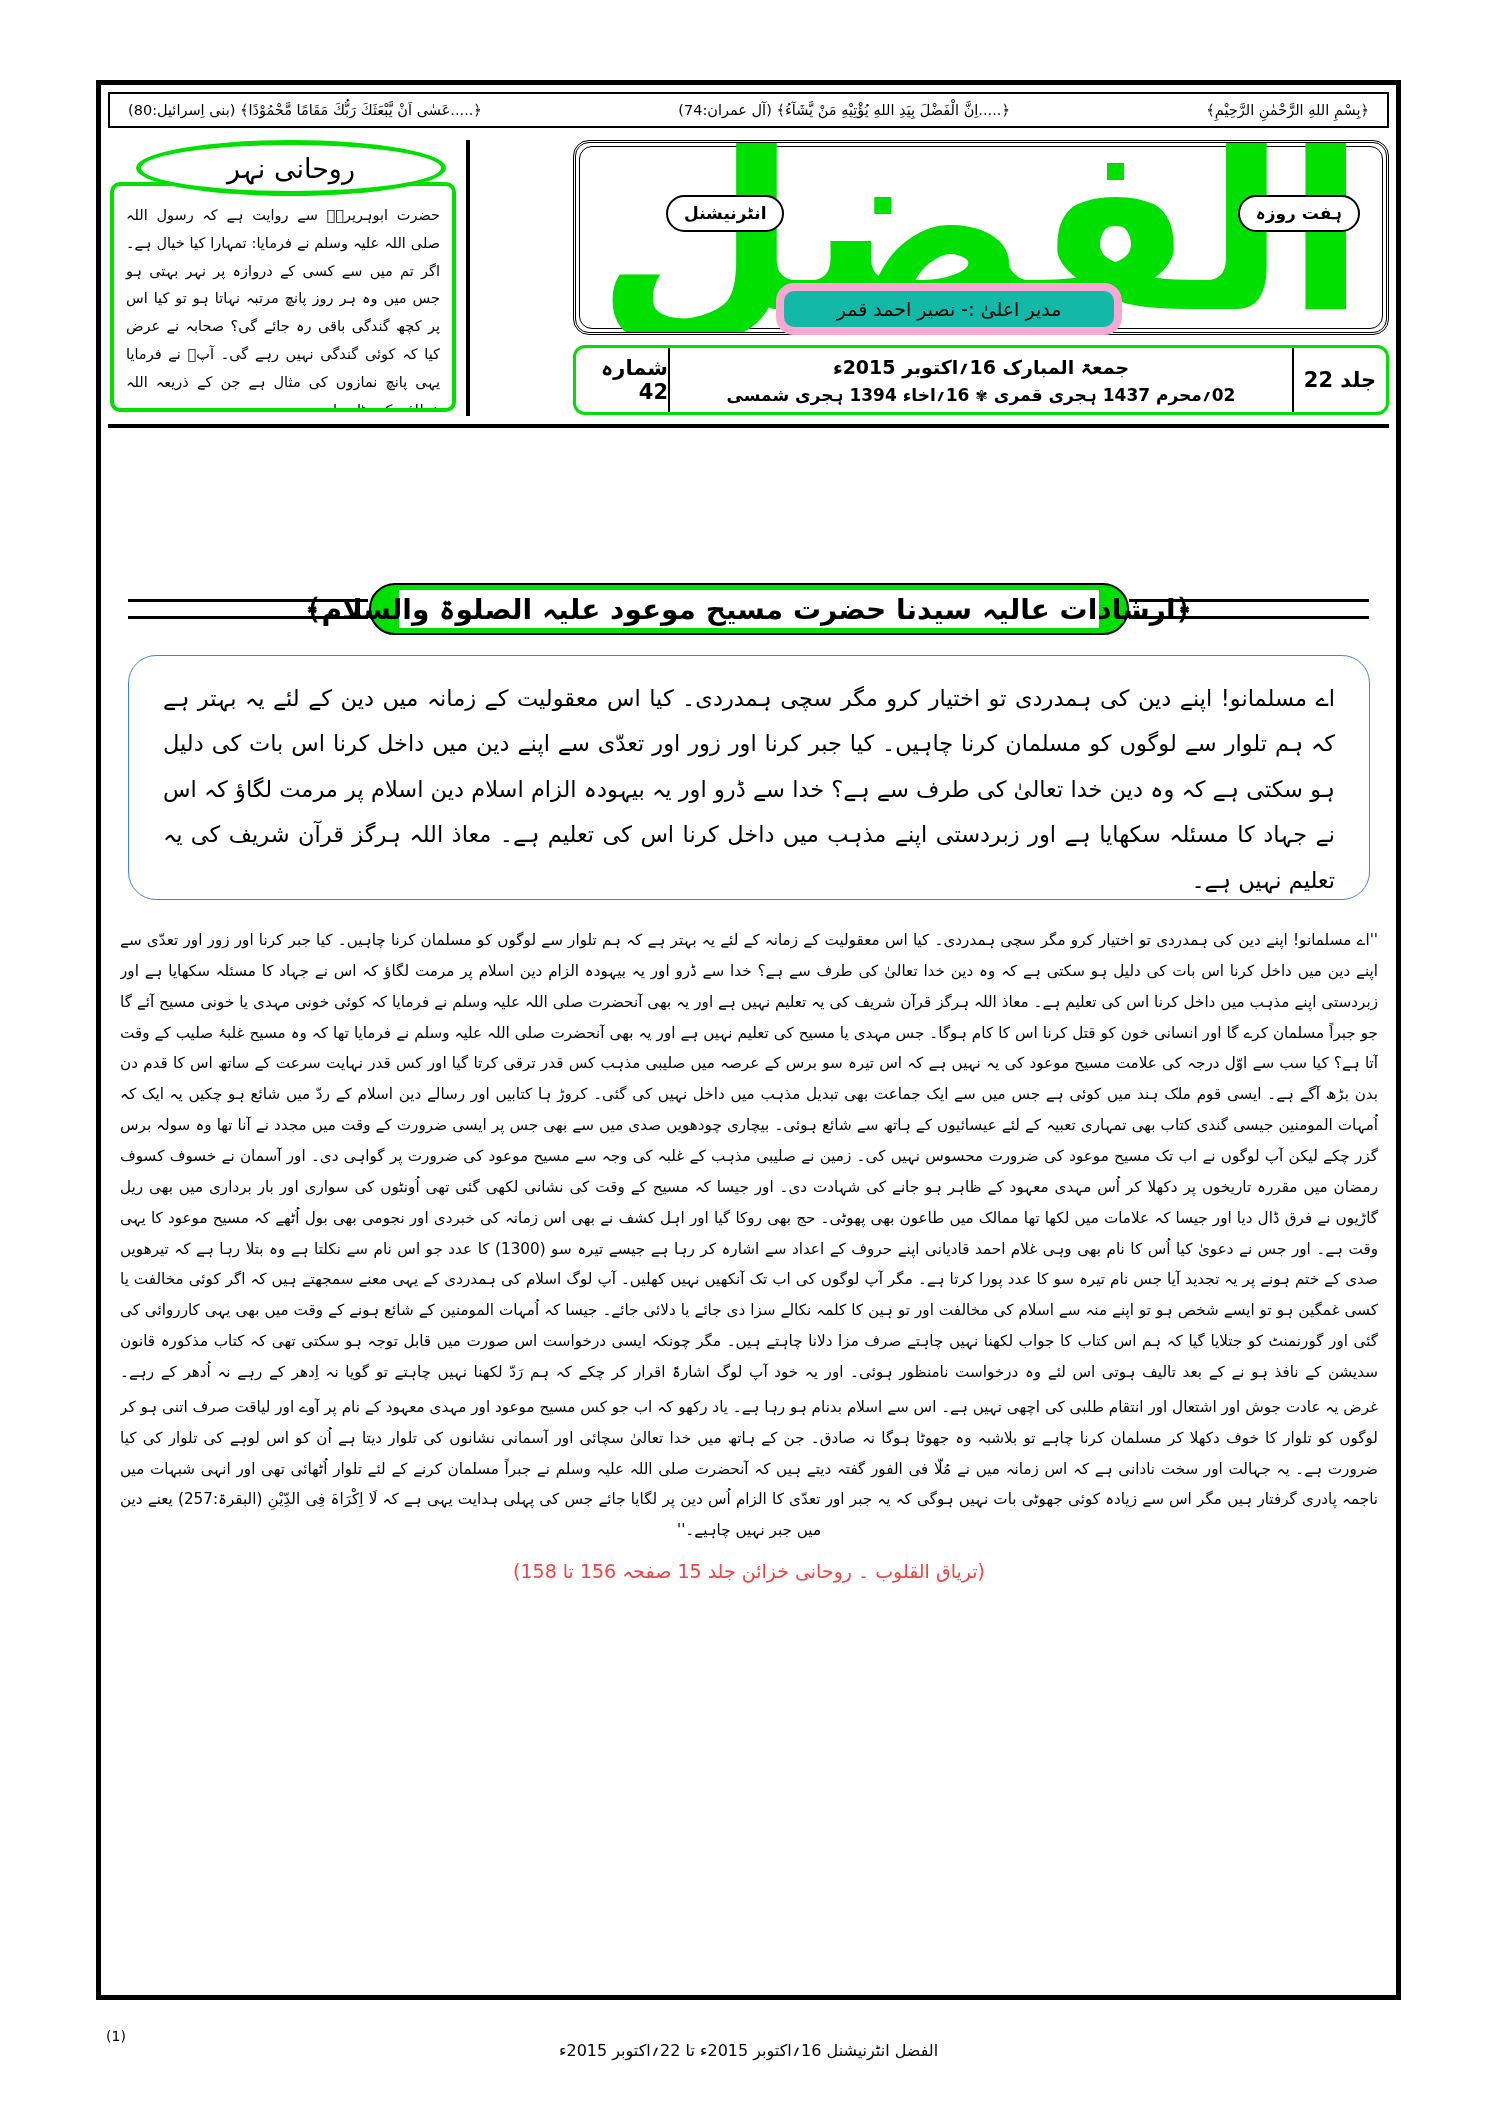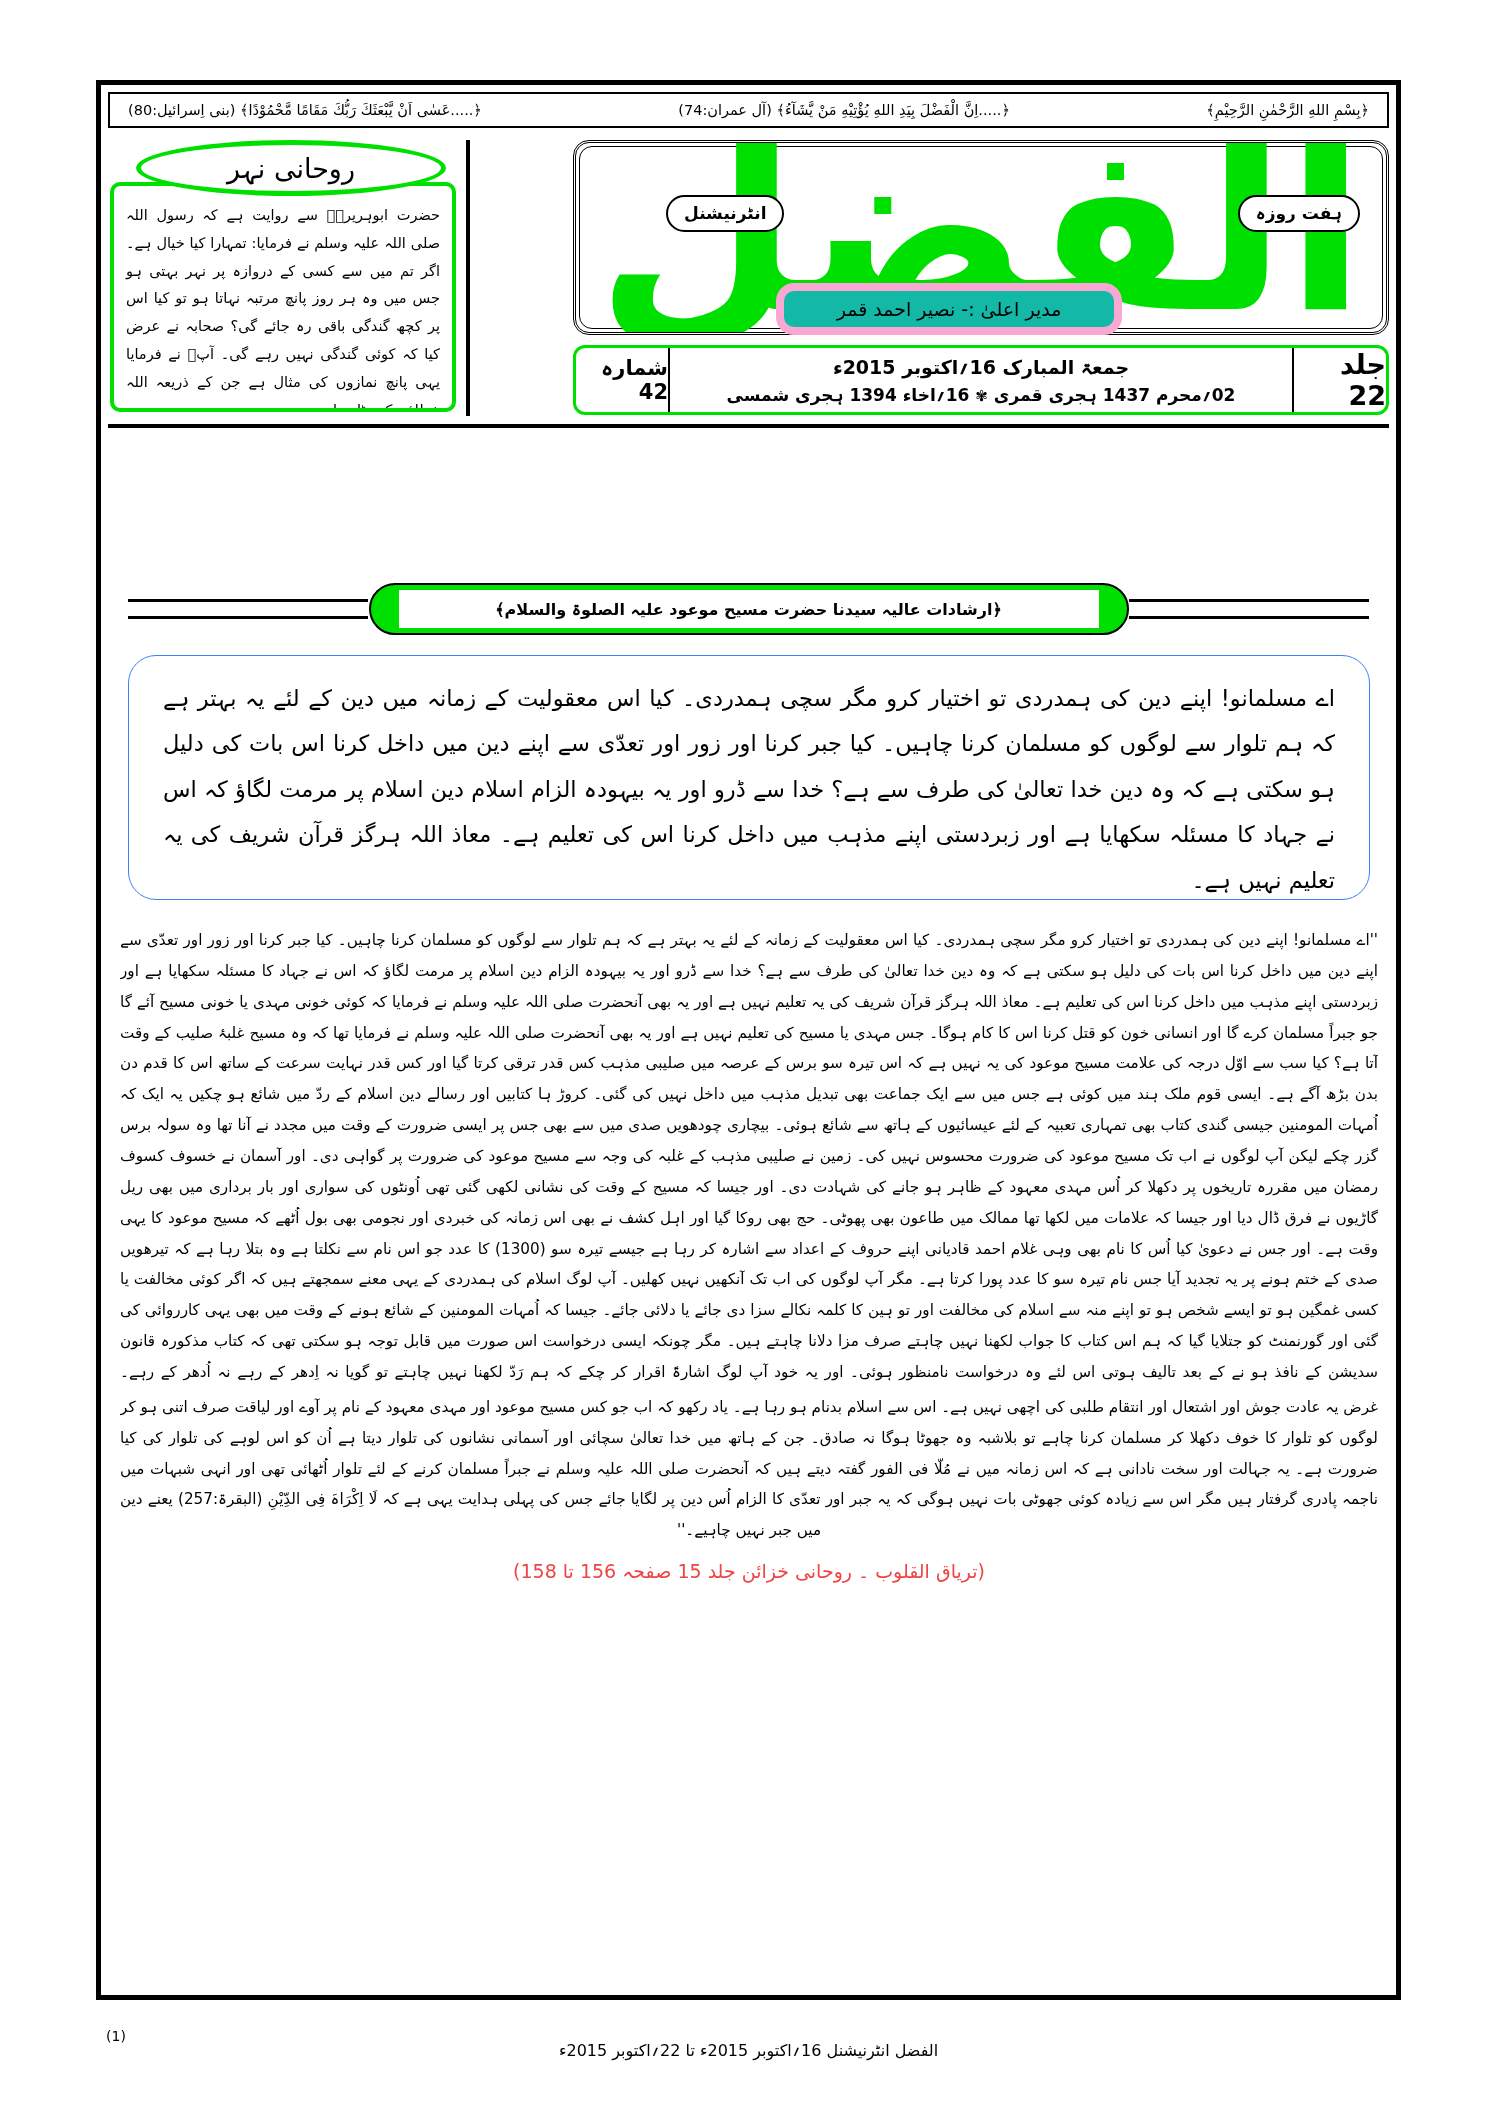--- a/index.html
+++ b/index.html
@@ -143,21 +143,21 @@
   .datebar .cell {
     display: flex;
     flex-direction: column;
     align-items: center;
     justify-content: center;
     padding: 0 0;
   }
   .datebar .vol {
     width: 92px;
     border-left: 2px solid #000;
-    font-size: 27px;
+    font-size: 21px;
     font-weight: bold;
   }
   .datebar .issue {
     width: 92px;
     border-right: 2px solid #000;
     font-size: 21px;
     font-weight: bold;
   }
   .datebar .dates {
     flex: 1;
@@ -266,21 +266,21 @@
     align-items: center;
     justify-content: center;
   }
   .banner-inner {
     width: 700px;
     height: 38px;
     background: #fff;
     display: flex;
     align-items: center;
     justify-content: center;
-    font-size: 16px;
+    font-size: 28px;
     font-weight: bold;
     color: #000;
     white-space: nowrap;
     font-family: "DejaVu Sans", sans-serif;
   }
 
   
   .quote-box {
     position: absolute;
     left: 128px;

